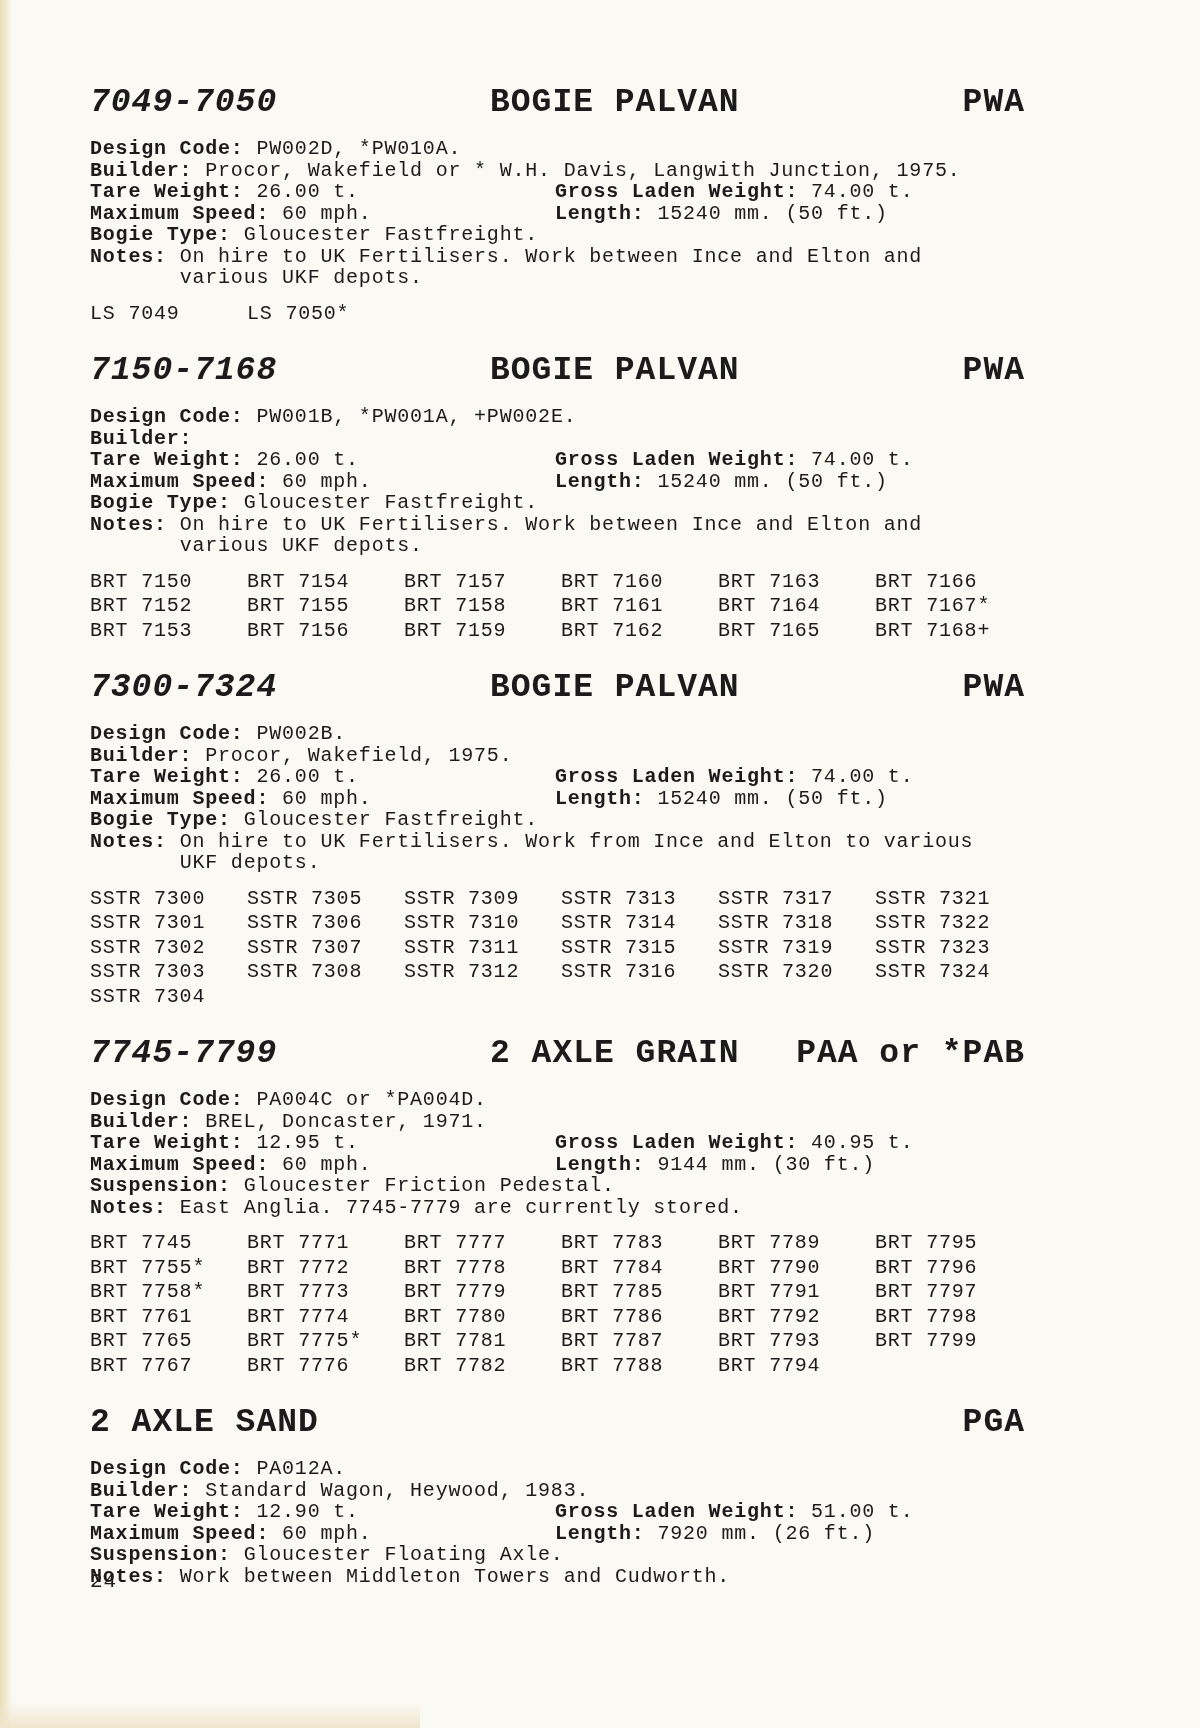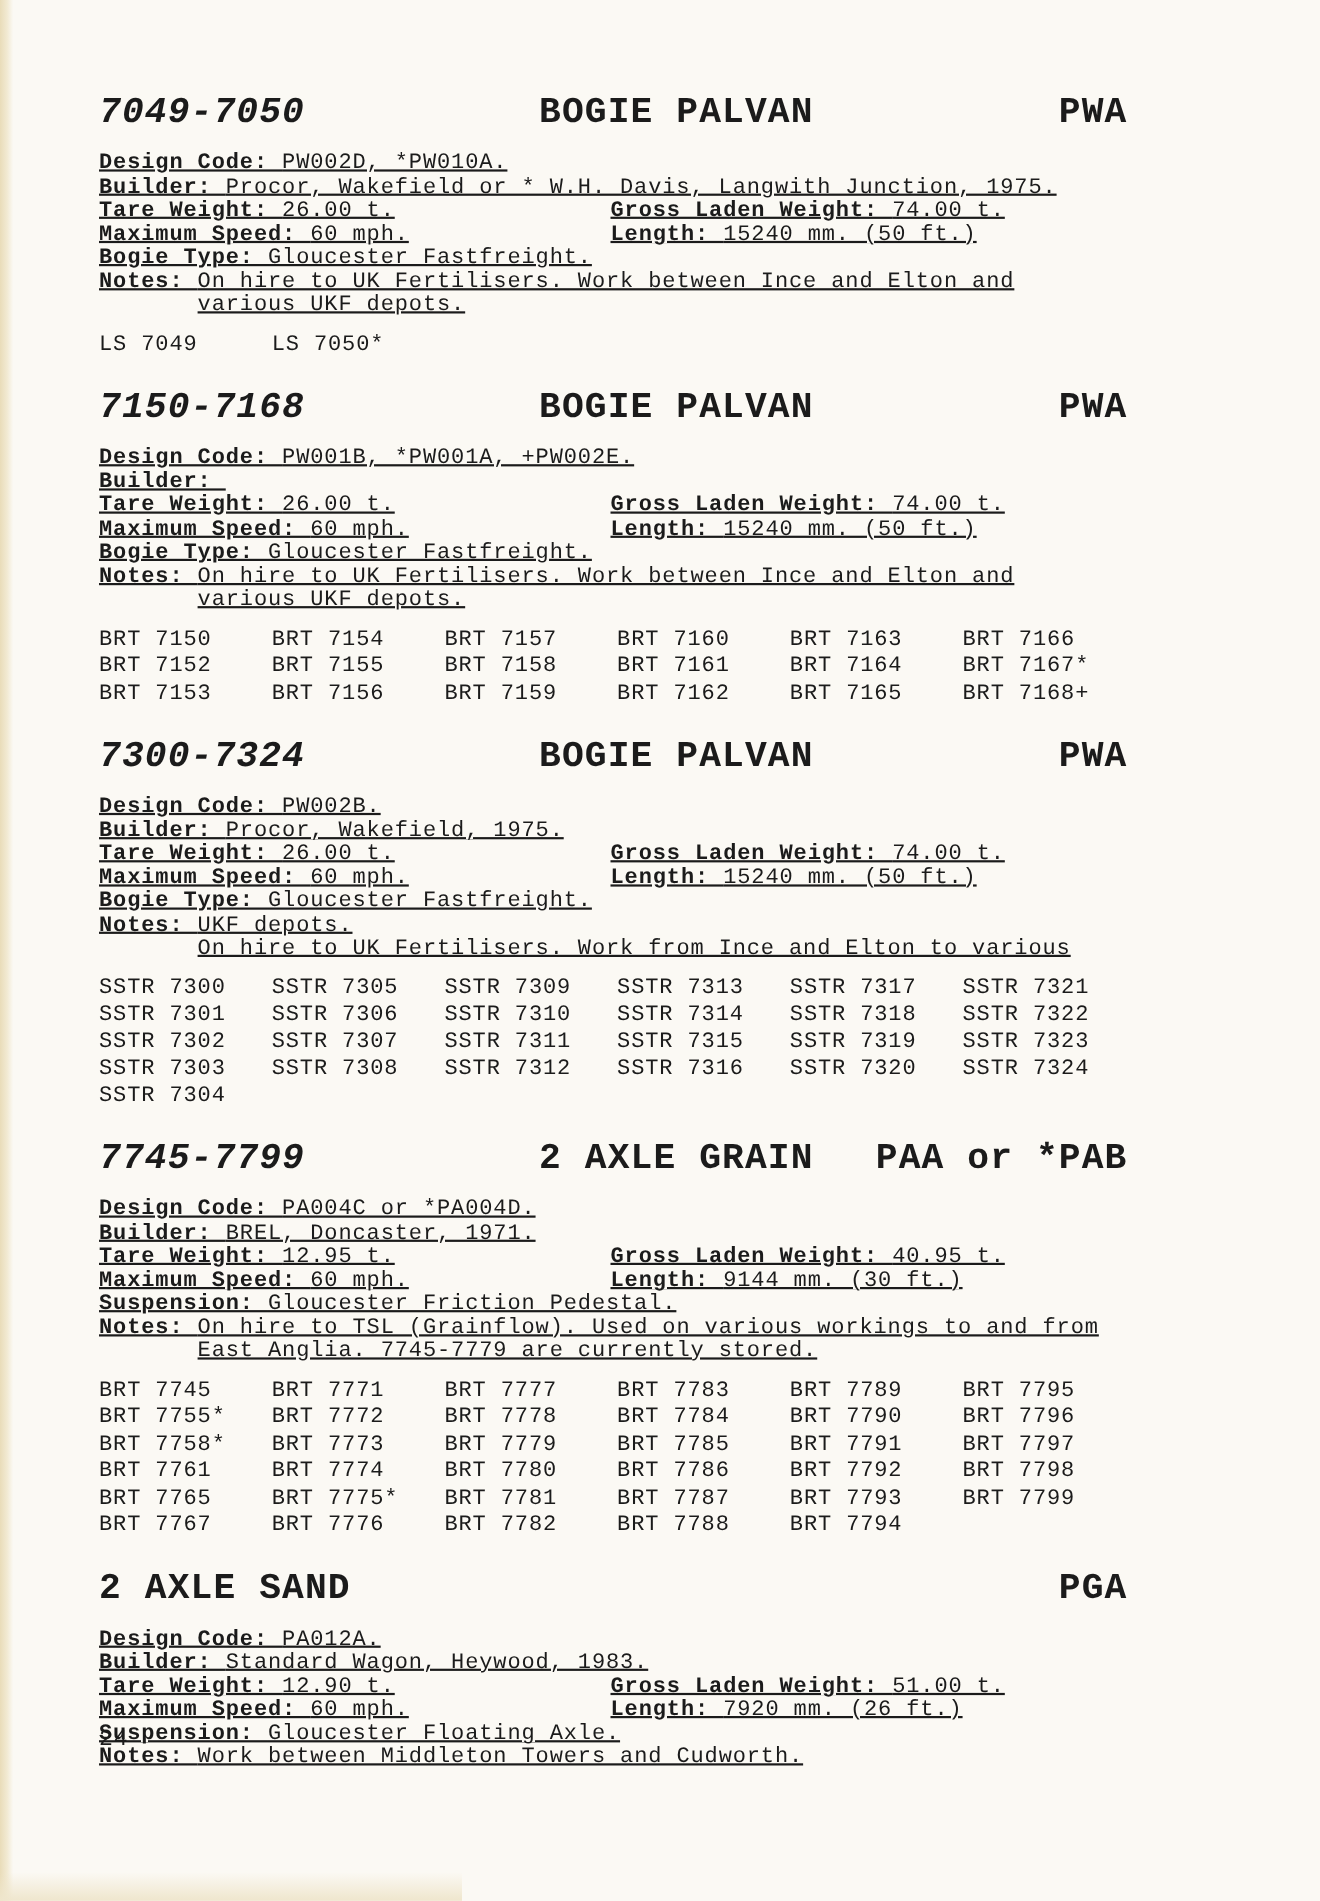--- a/index.html
+++ b/index.html
@@ -28,21 +28,21 @@
   .section{margin-bottom:27px;}
   .sec-header{
     display:flex;align-items:baseline;
     font-weight:700;font-size:33px;line-height:36px;letter-spacing:1px;
     margin-bottom:17px;white-space:nowrap;
   }
   .sec-range{flex:0 0 400px;font-style:italic;}
   .sec-title{flex:1 1 auto;}
   .sec-code{flex:0 0 auto;text-align:right;}
   .rows{font-size:20px;line-height:21.5px;letter-spacing:0.8px;}
-  .row{display:flex;text-decoration:underline;}
+  .row{display:flex;}
   .pair{display:flex;flex:1 1 auto;min-width:0;}
   .pair.first-of-two{flex:0 0 465px;}
   .lbl{font-weight:700;white-space:pre;}
   .val{white-space:pre;}
   .fleet{
     display:grid;
     grid-template-columns:repeat(6,157px);
     font-size:20px;line-height:24.5px;letter-spacing:0.8px;
     margin-top:13px;
     white-space:pre;
@@ -210,21 +210,21 @@
           </div>
           <div class="row">
             <div class="pair">
               <span class="lbl">Bogie Type:&nbsp;</span>
               <span class="val"><div>Gloucester Fastfreight.</div></span>
             </div>
           </div>
           <div class="row">
             <div class="pair">
               <span class="lbl">Notes:&nbsp;</span>
-              <span class="val"><div>UKF depots.</div><div>On hire to UK Fertilisers. Work from Ince and Elton to various</div></span>
+              <span class="val"><div>On hire to UK Fertilisers. Work from Ince and Elton to various</div><div>UKF depots.</div></span>
             </div>
           </div>
         </div>
     <div class="fleet"><span class="cell">SSTR 7300</span><span class="cell">SSTR 7305</span><span class="cell">SSTR 7309</span><span class="cell">SSTR 7313</span><span class="cell">SSTR 7317</span><span class="cell">SSTR 7321</span><span class="cell">SSTR 7301</span><span class="cell">SSTR 7306</span><span class="cell">SSTR 7310</span><span class="cell">SSTR 7314</span><span class="cell">SSTR 7318</span><span class="cell">SSTR 7322</span><span class="cell">SSTR 7302</span><span class="cell">SSTR 7307</span><span class="cell">SSTR 7311</span><span class="cell">SSTR 7315</span><span class="cell">SSTR 7319</span><span class="cell">SSTR 7323</span><span class="cell">SSTR 7303</span><span class="cell">SSTR 7308</span><span class="cell">SSTR 7312</span><span class="cell">SSTR 7316</span><span class="cell">SSTR 7320</span><span class="cell">SSTR 7324</span><span class="cell">SSTR 7304</span><span class="cell"></span><span class="cell"></span><span class="cell"></span><span class="cell"></span><span class="cell"></span></div>
   </div>
 
   <div class="section">
     <div class="sec-header">
       <span class="sec-range">7745-7799</span>
       <span class="sec-title">2 AXLE GRAIN</span>
@@ -265,21 +265,21 @@
           </div>
           <div class="row">
             <div class="pair">
               <span class="lbl">Suspension:&nbsp;</span>
               <span class="val"><div>Gloucester Friction Pedestal.</div></span>
             </div>
           </div>
           <div class="row">
             <div class="pair">
               <span class="lbl">Notes:&nbsp;</span>
-              <span class="val"><div>On hire to TSL (Grainflow). Used on various workings to and from</div><div>East Anglia. 7745-7779 are currently stored.</div></span>
+              <span class="val"><div>East Anglia. 7745-7779 are currently stored.</div></span>
             </div>
           </div>
         </div>
     <div class="fleet"><span class="cell">BRT 7745</span><span class="cell">BRT 7771</span><span class="cell">BRT 7777</span><span class="cell">BRT 7783</span><span class="cell">BRT 7789</span><span class="cell">BRT 7795</span><span class="cell">BRT 7755*</span><span class="cell">BRT 7772</span><span class="cell">BRT 7778</span><span class="cell">BRT 7784</span><span class="cell">BRT 7790</span><span class="cell">BRT 7796</span><span class="cell">BRT 7758*</span><span class="cell">BRT 7773</span><span class="cell">BRT 7779</span><span class="cell">BRT 7785</span><span class="cell">BRT 7791</span><span class="cell">BRT 7797</span><span class="cell">BRT 7761</span><span class="cell">BRT 7774</span><span class="cell">BRT 7780</span><span class="cell">BRT 7786</span><span class="cell">BRT 7792</span><span class="cell">BRT 7798</span><span class="cell">BRT 7765</span><span class="cell">BRT 7775*</span><span class="cell">BRT 7781</span><span class="cell">BRT 7787</span><span class="cell">BRT 7793</span><span class="cell">BRT 7799</span><span class="cell">BRT 7767</span><span class="cell">BRT 7776</span><span class="cell">BRT 7782</span><span class="cell">BRT 7788</span><span class="cell">BRT 7794</span><span class="cell"></span></div>
   </div>
 
   <div class="section">
     <div class="sec-header">
       <span class="sec-title">2 AXLE SAND</span>
       <span class="sec-code">PGA</span>

